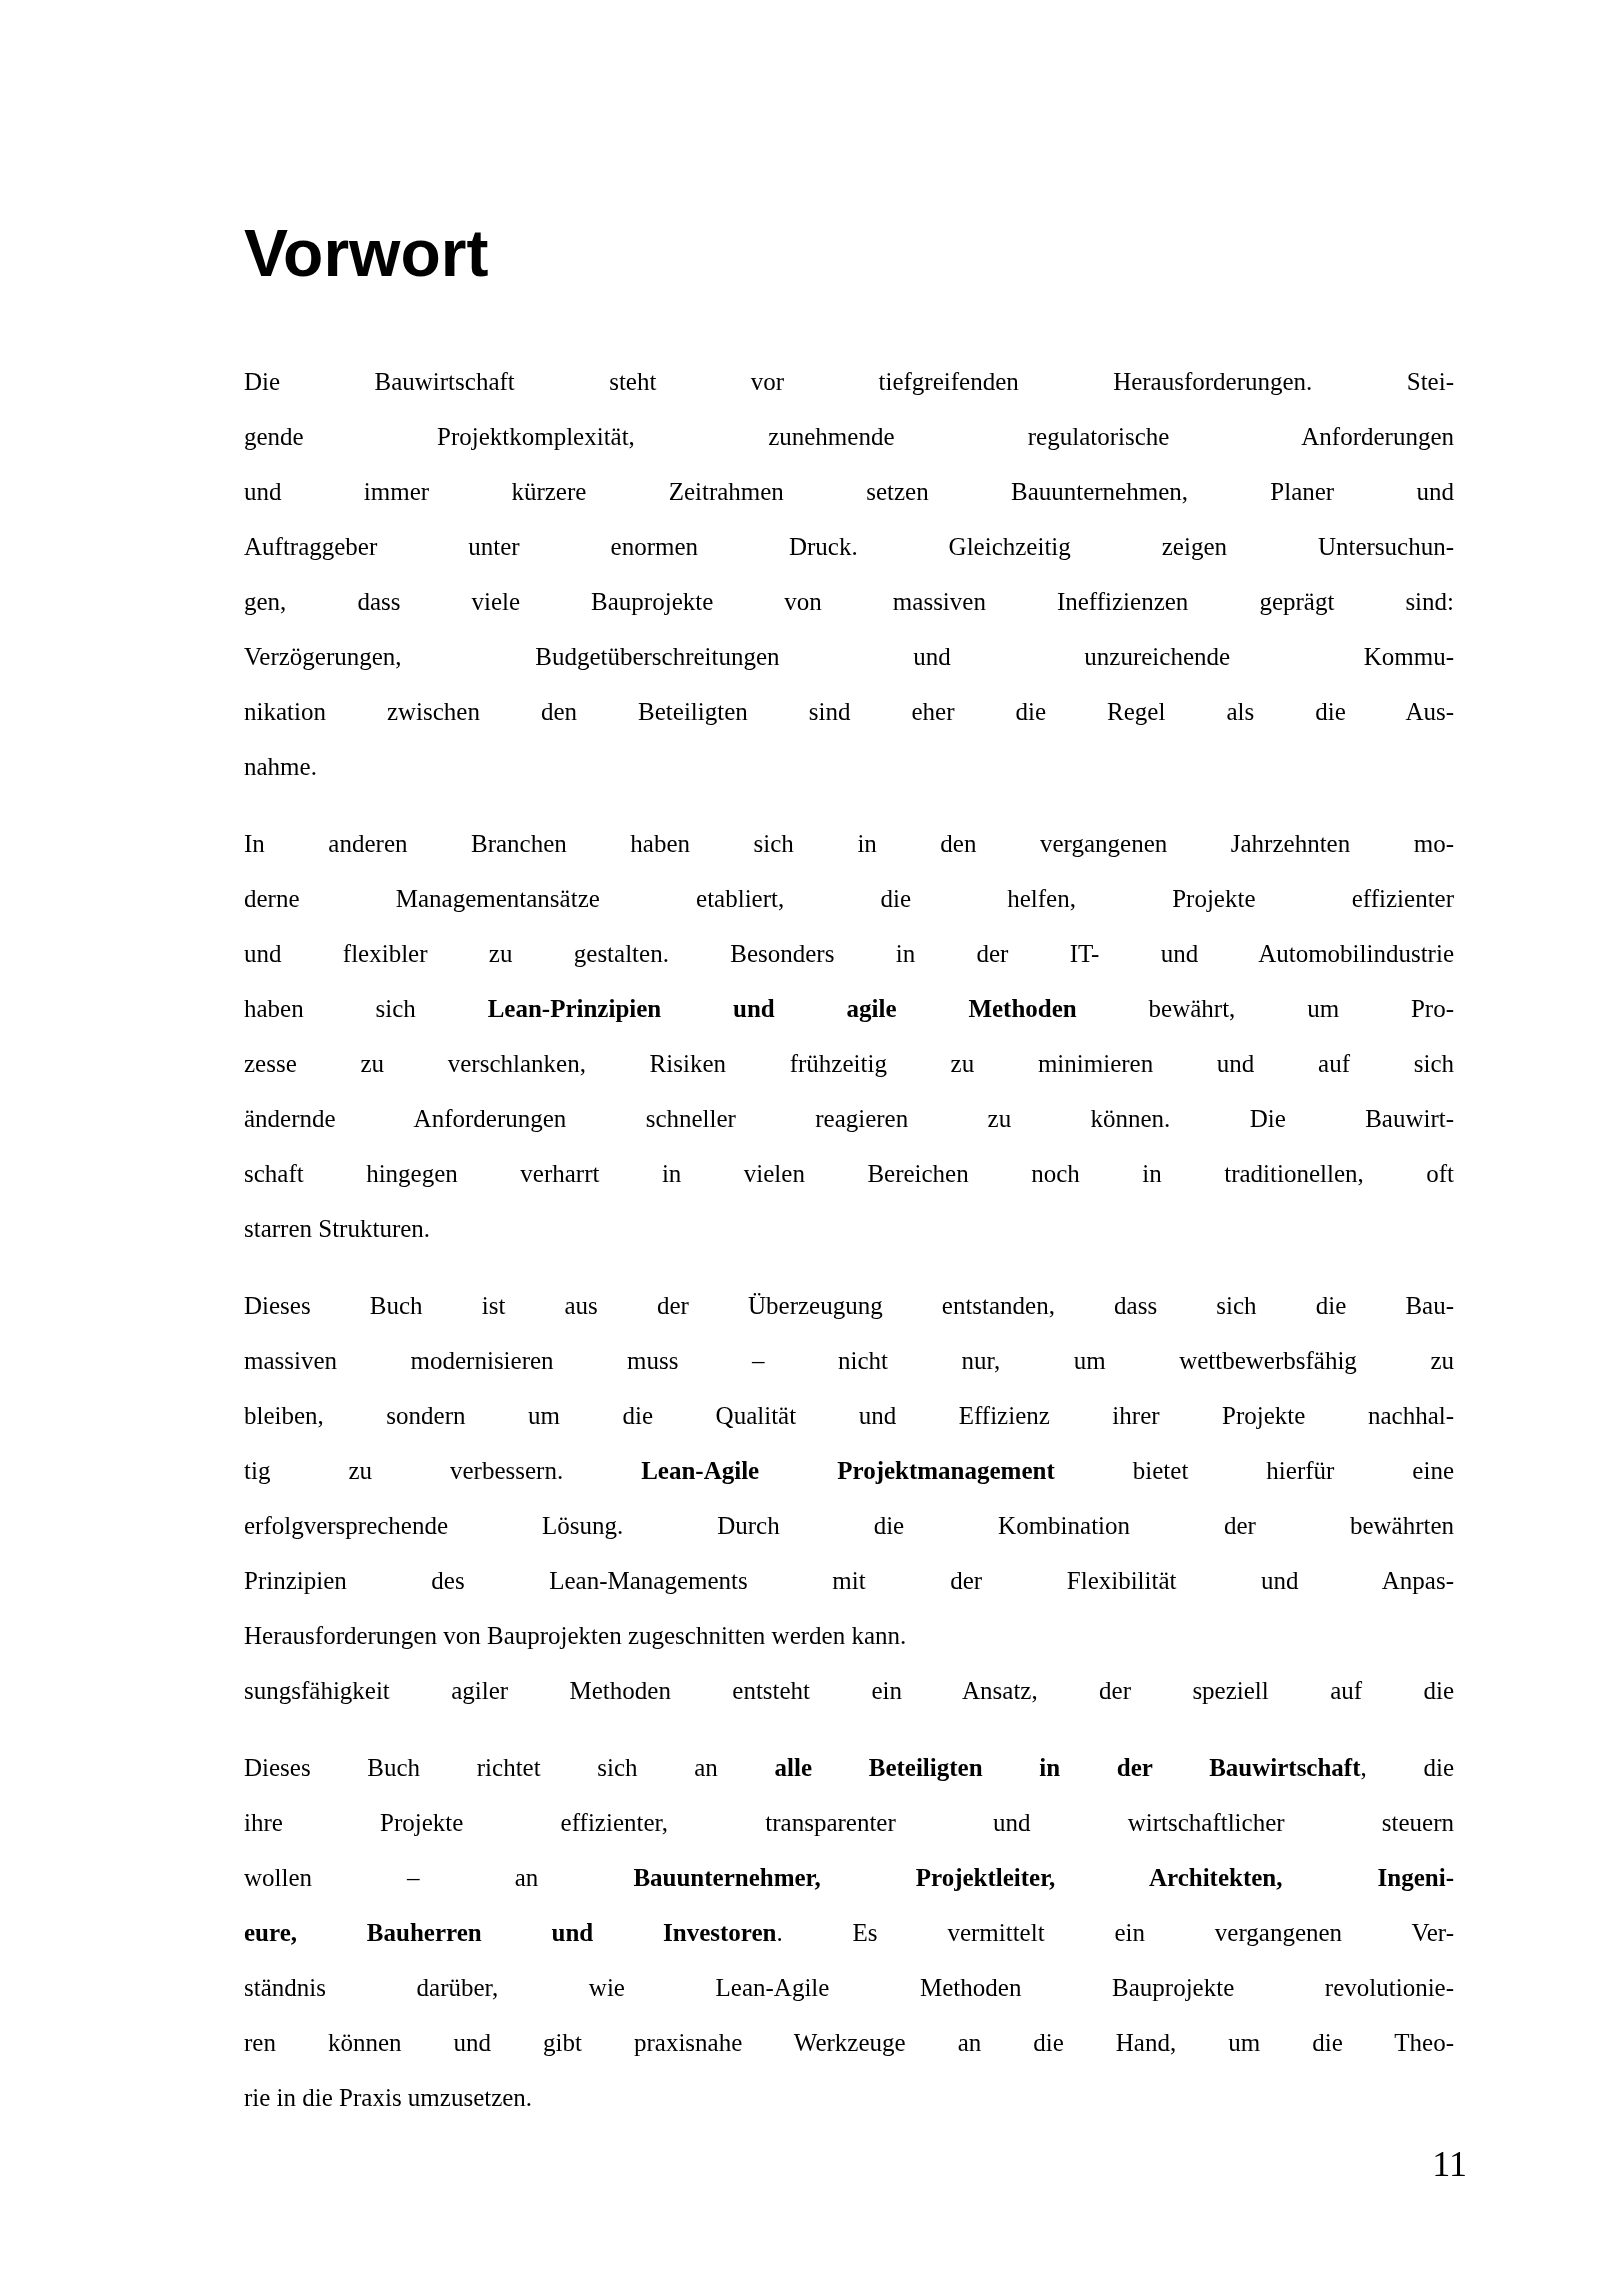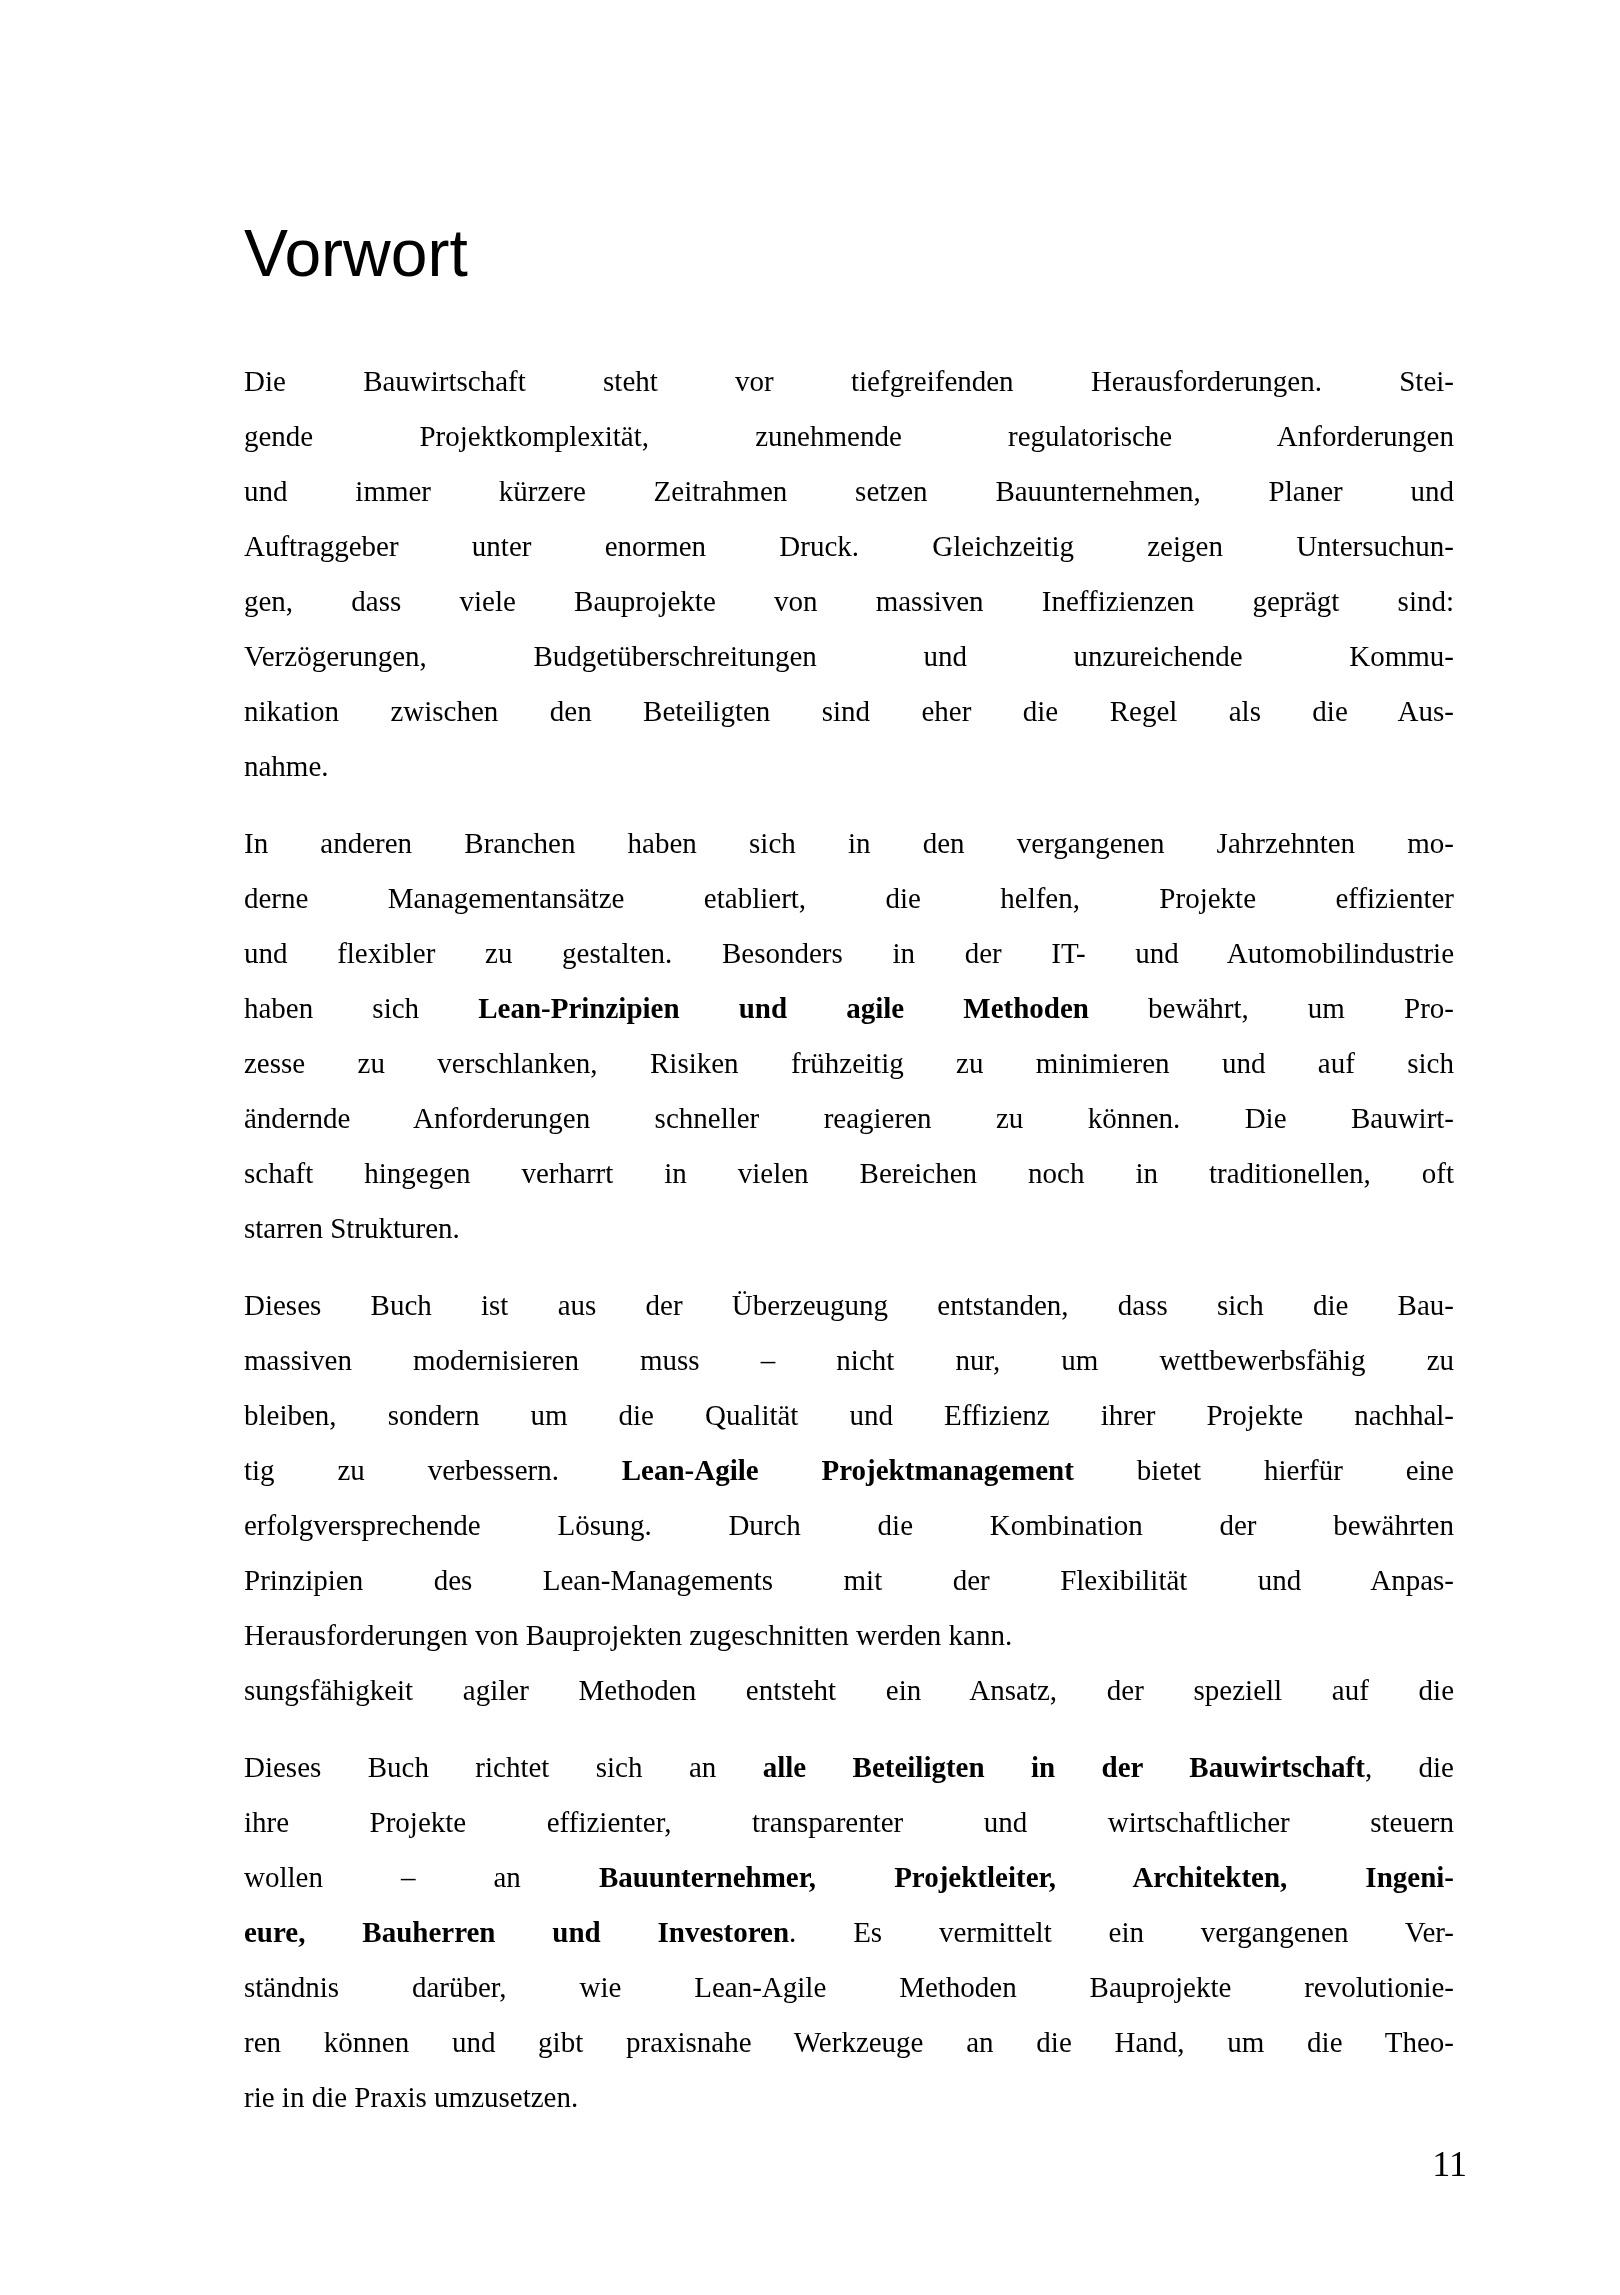--- a/index.html
+++ b/index.html
@@ -13,28 +13,28 @@
     overflow:hidden;
   }
   .content{
     position:absolute;
     left:244px;
     top:0;
     width:1210px;
   }
   .title{
     font-family:"Liberation Sans", sans-serif;
-    font-weight:400;
+    font-weight:700;
     font-size:66px;
     line-height:66px;
     margin:0 0 68px 0;
     padding-top:220px;
   }
   .para{
-    font-size:29px;
+    font-size:25px;
     line-height:55px;
     margin:0 0 22px 0;
   }
   .para:last-child{margin-bottom:0;}
   .line{
     text-align:justify;
     text-align-last:justify;
     height:55px;
     overflow:hidden;
   }

